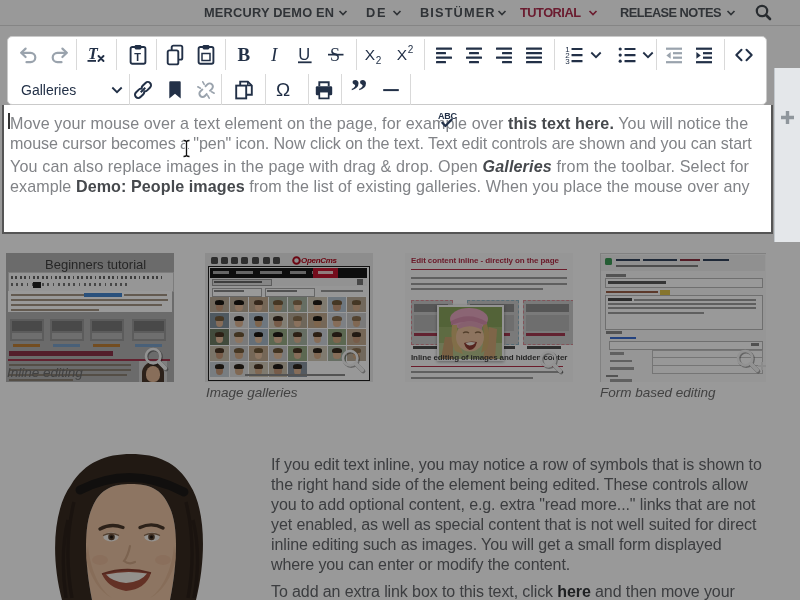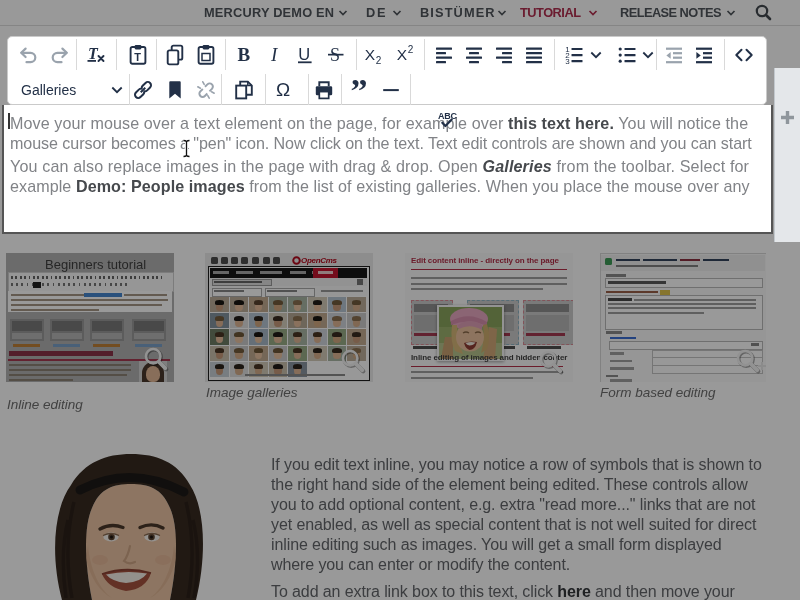--- a/index.html
+++ b/index.html
@@ -395,21 +395,21 @@
           </g>
           <g stroke="#f4f4f4" fill="none">
             <circle cx="11.2" cy="11.2" r="7.2" stroke-width="2.6"></circle>
             <line x1="17.2" y1="17.2" x2="23.2" y2="23.2" stroke-width="4" stroke-linecap="round"></line>
           </g>
         </svg>
         <div style="position:absolute;left:158px;top:112.2px;width:8px;height:1.8px;background:#e8e8e8;"></div>
         <div style="position:absolute;left:161.1px;top:109.1px;width:1.8px;height:8px;background:#e8e8e8;"></div>
       </div>
     </div>
-  <span class="cap" style="left:7px;top:397px;">Inline editing</span>
+  <span class="cap" style="left:7px;top:365px;">Inline editing</span>
   <span class="cap" style="left:206px;top:385px;">Image galleries</span>
   <span class="cap" style="left:600px;top:385px;">Form based editing</span>
   <div id="photo">
       <svg style="position:absolute;left:0px;top:450px;" width="270" height="150" viewBox="0 0 270 150">
     <circle cx="84" cy="122" r="3" fill="#c9c2b8"></circle>
     <ellipse cx="131" cy="99" rx="46" ry="66" fill="#ebc4a4"></ellipse>
     <path d="M92,150 C84,110 84,76 92,58 C100,38 114,34 131,34 C148,34 162,38 170,58 C178,76 178,110 170,150 Z" fill="#ebc4a4"></path>
     <path fill-rule="evenodd" d="M62,150 C50,105 54,58 71,35 C85,12 106,4 131,4 C157,4 177,12 190,35 C205,58 207,105 196,150 L170,150 C178,110 178,76 170,58 C162,38 148,34 131,34 C114,34 100,38 92,58 C84,76 84,110 92,150 Z" fill="#382b21"></path>
     <path d="M68,70 C62,95 62,120 66,148 M74,52 C66,85 66,115 72,148" fill="none" stroke="#2c211a" stroke-width="3.5"></path>
     <path d="M193,70 C199,95 199,120 194,148 M186,52 C194,85 194,115 188,148" fill="none" stroke="#2c211a" stroke-width="3.5"></path>

